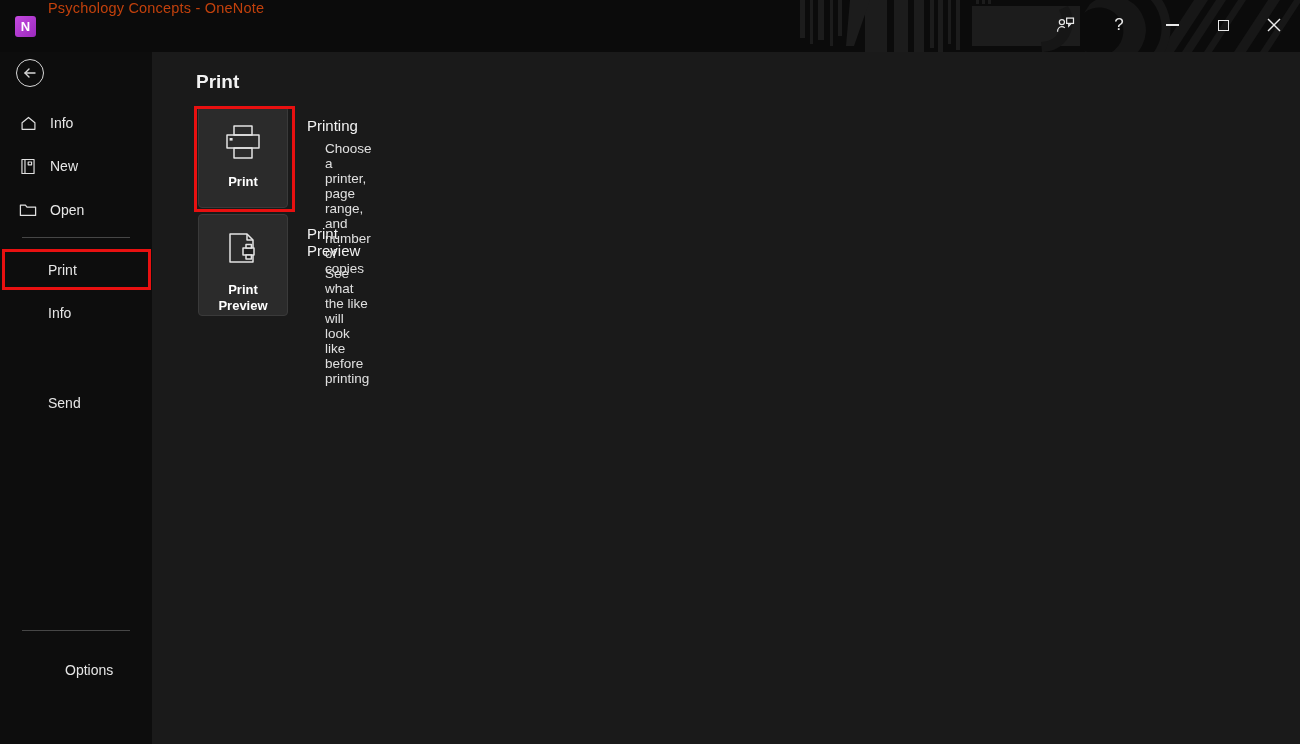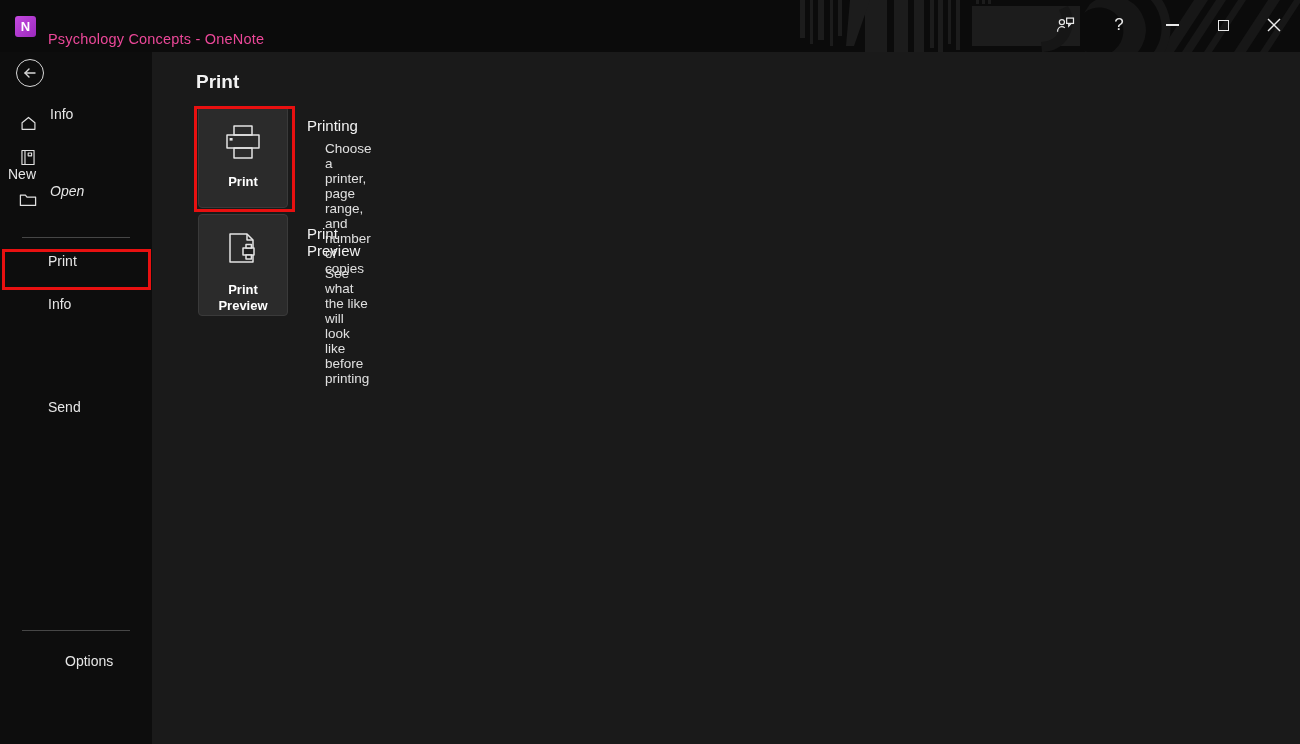--- a/index.html
+++ b/index.html
@@ -23,22 +23,22 @@
   .app-logo {
     position: absolute; left: 15px; top: 16px;
     width: 21px; height: 21px; border-radius: 3px;
     background: linear-gradient(135deg,#c44ae0 0%,#9b29bd 100%);
     display: flex; align-items: center; justify-content: center;
   }
   .app-logo span {
     color: #ffffff; font-size: 13px; font-weight: bold; line-height: 1;
   }
   #title-text {
-    position: absolute; left: 48px; top: 31px;
-    color: #ec4899; font-size: 14.5px; letter-spacing: .2px;
+    position: absolute; left: 48px; top: 0;
+    color: #c2410c; font-size: 14.5px; letter-spacing: .2px;
     white-space: nowrap;
   }
   .tb-btn {
     position: absolute; top: 8px; width: 38px; height: 34px;
     display: flex; align-items: center; justify-content: center;
     color: #e8e8e8;
   }
   #tb-share  { left: 1046px; }
   #tb-help   { left: 1100px; }
   #tb-min    { left: 1153px; }
@@ -54,36 +54,36 @@
     background: #0d0d0d;
   }
   #back-button {
     position: absolute; left: 16px; top: 7px;
     width: 28px; height: 28px; border-radius: 50%;
     border: 1.5px solid #d8d8d8;
     display: flex; align-items: center; justify-content: center;
   }
   .nav-item {
     position: absolute; left: 0; width: 152px; height: 34px;
-    display: flex; 
+    display: flex; align-items: center;
     color: #e6e6e6; font-size: 14px;
   }
   .nav-item .nav-icon {
     width: 28px; margin-left: 14px;
     display: flex; align-items: center; justify-content: center;
   }
   .nav-item .nav-label { margin-left: 8px; white-space: nowrap; }
   .nav-item.no-icon .nav-label { margin-left: 48px; }
   #nav-info    { top: 54px; }
-  #nav-new     { top: 97px; flex-direction: column; }
-  #nav-open    { top: 131px; font-style: italic; }
+  #nav-new     { top: 97px; }
+  #nav-open    { top: 141px; }
   #nav-print   { top: 201px; }
   #nav-share   { top: 244px; }
   #nav-export  { top: 287px; }
-  #nav-send    { top: 347px; }
+  #nav-send    { top: 334px; }
   #nav-account { top: 594px; }
   #nav-options { top: 601px; margin-left: 17px; }
   .nav-item.selected::before {
     content: ""; position: absolute; left: 2px; top: 4px;
     width: 2.5px; height: 26px; background: #ffffff;
   }
   .sb-divider {
     position: absolute; left: 22px; width: 108px; height: 1px;
     background: #464646;
   }

